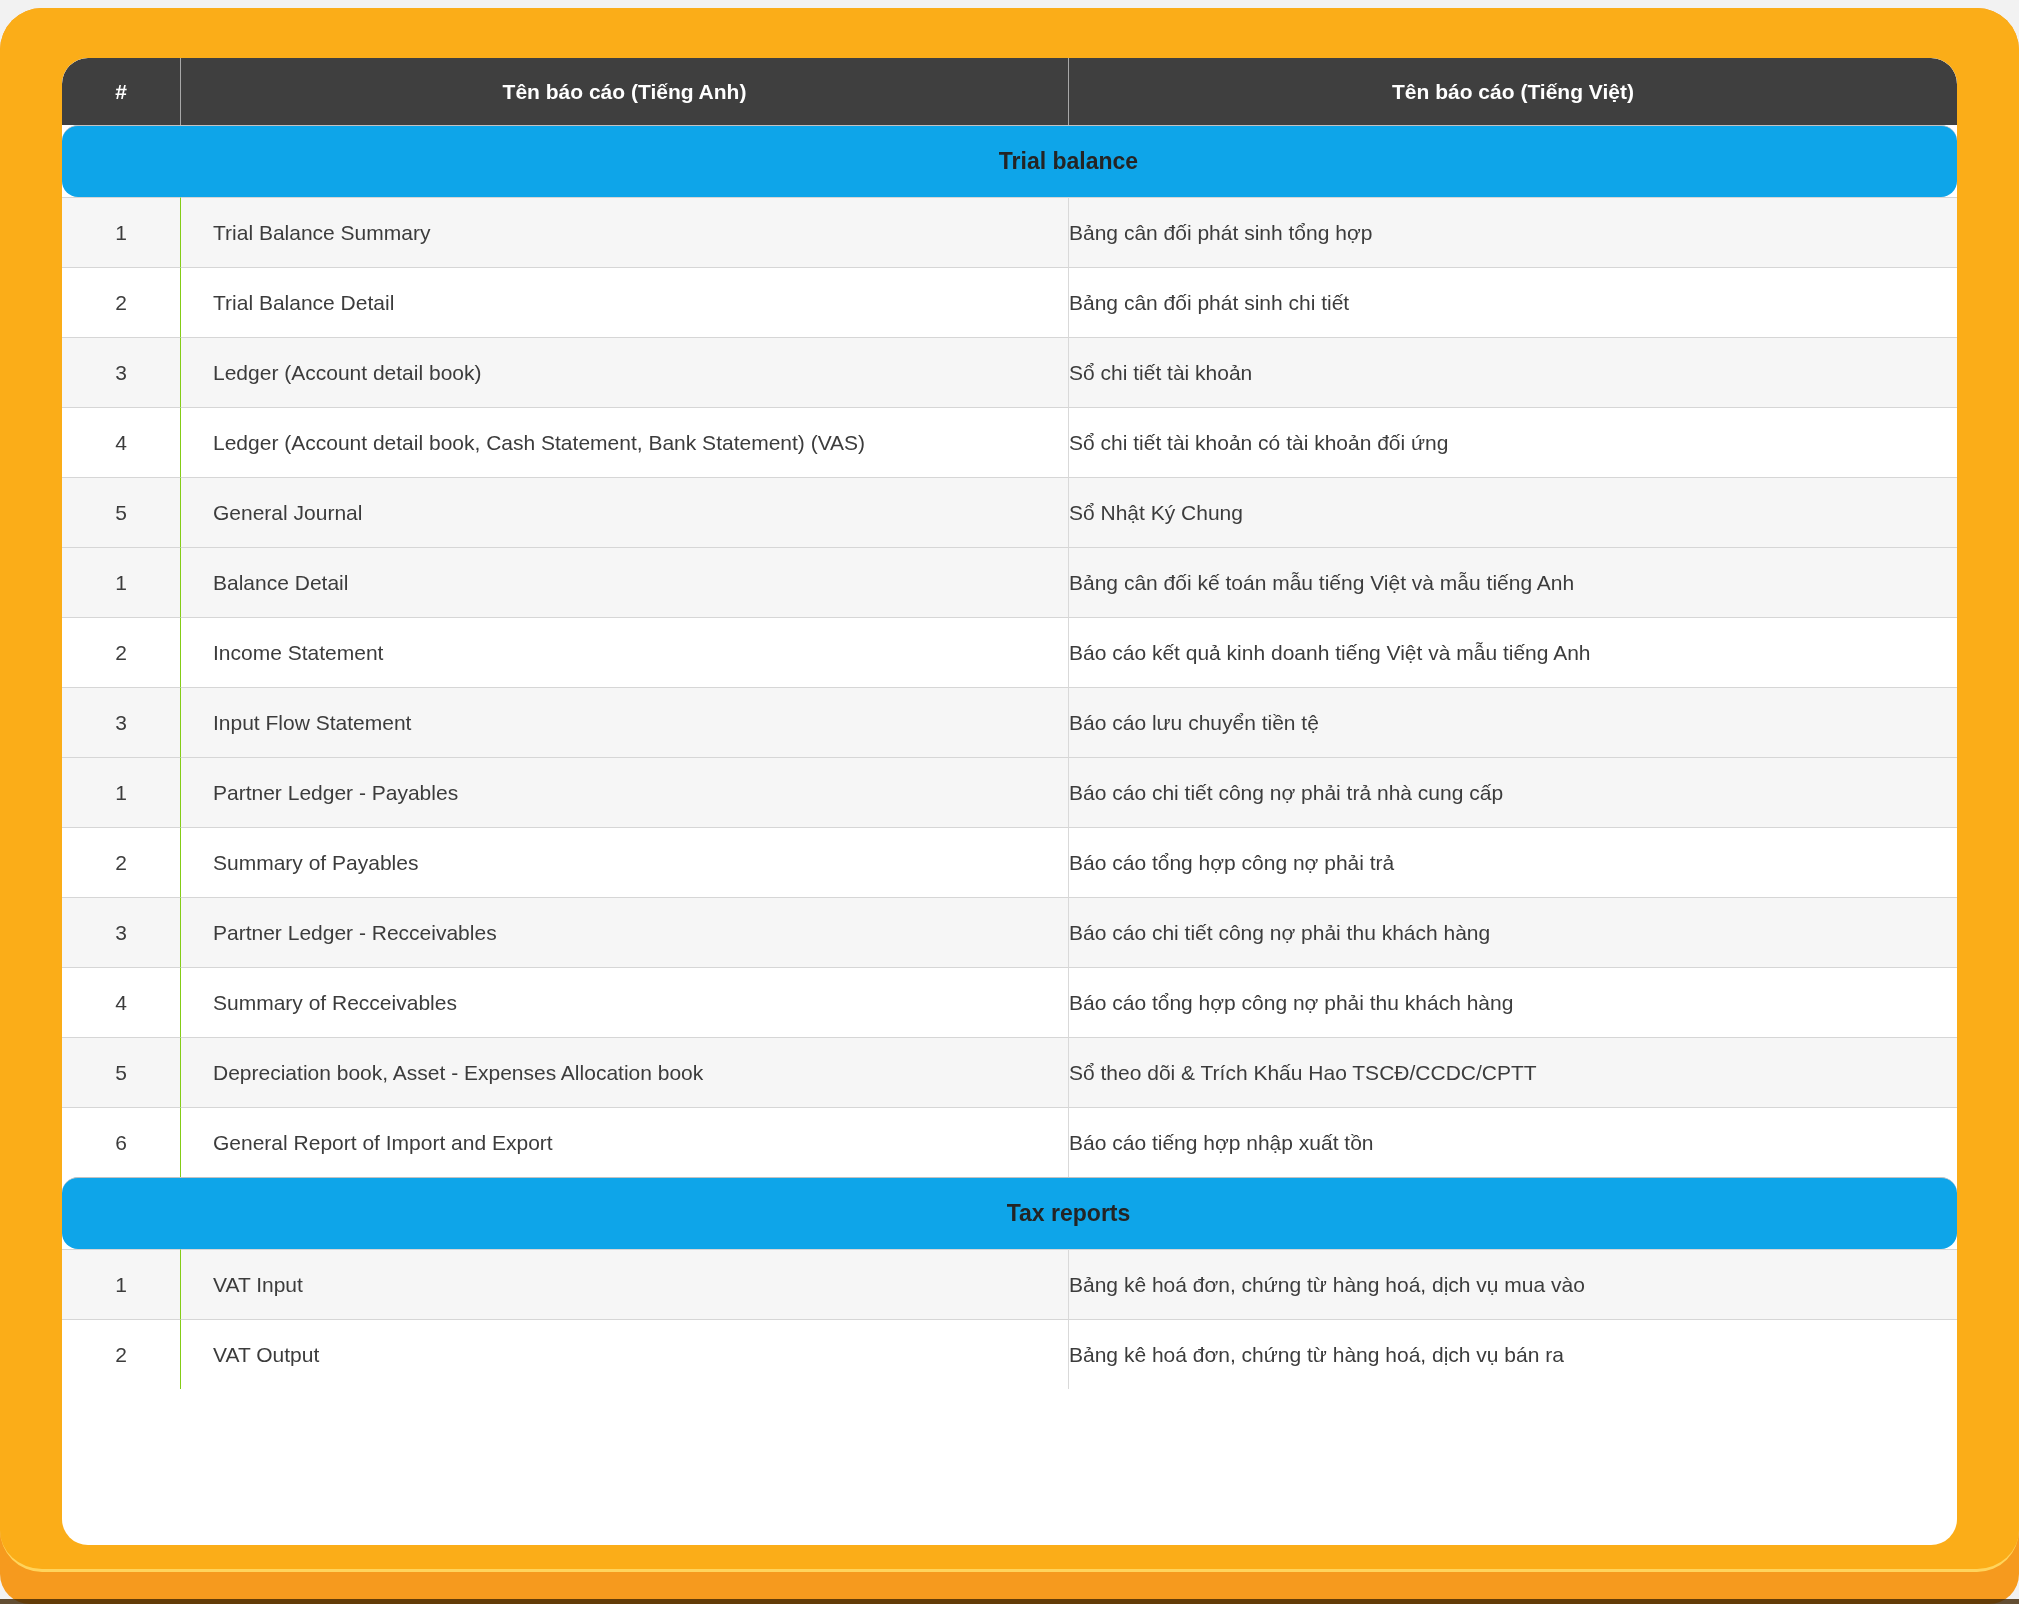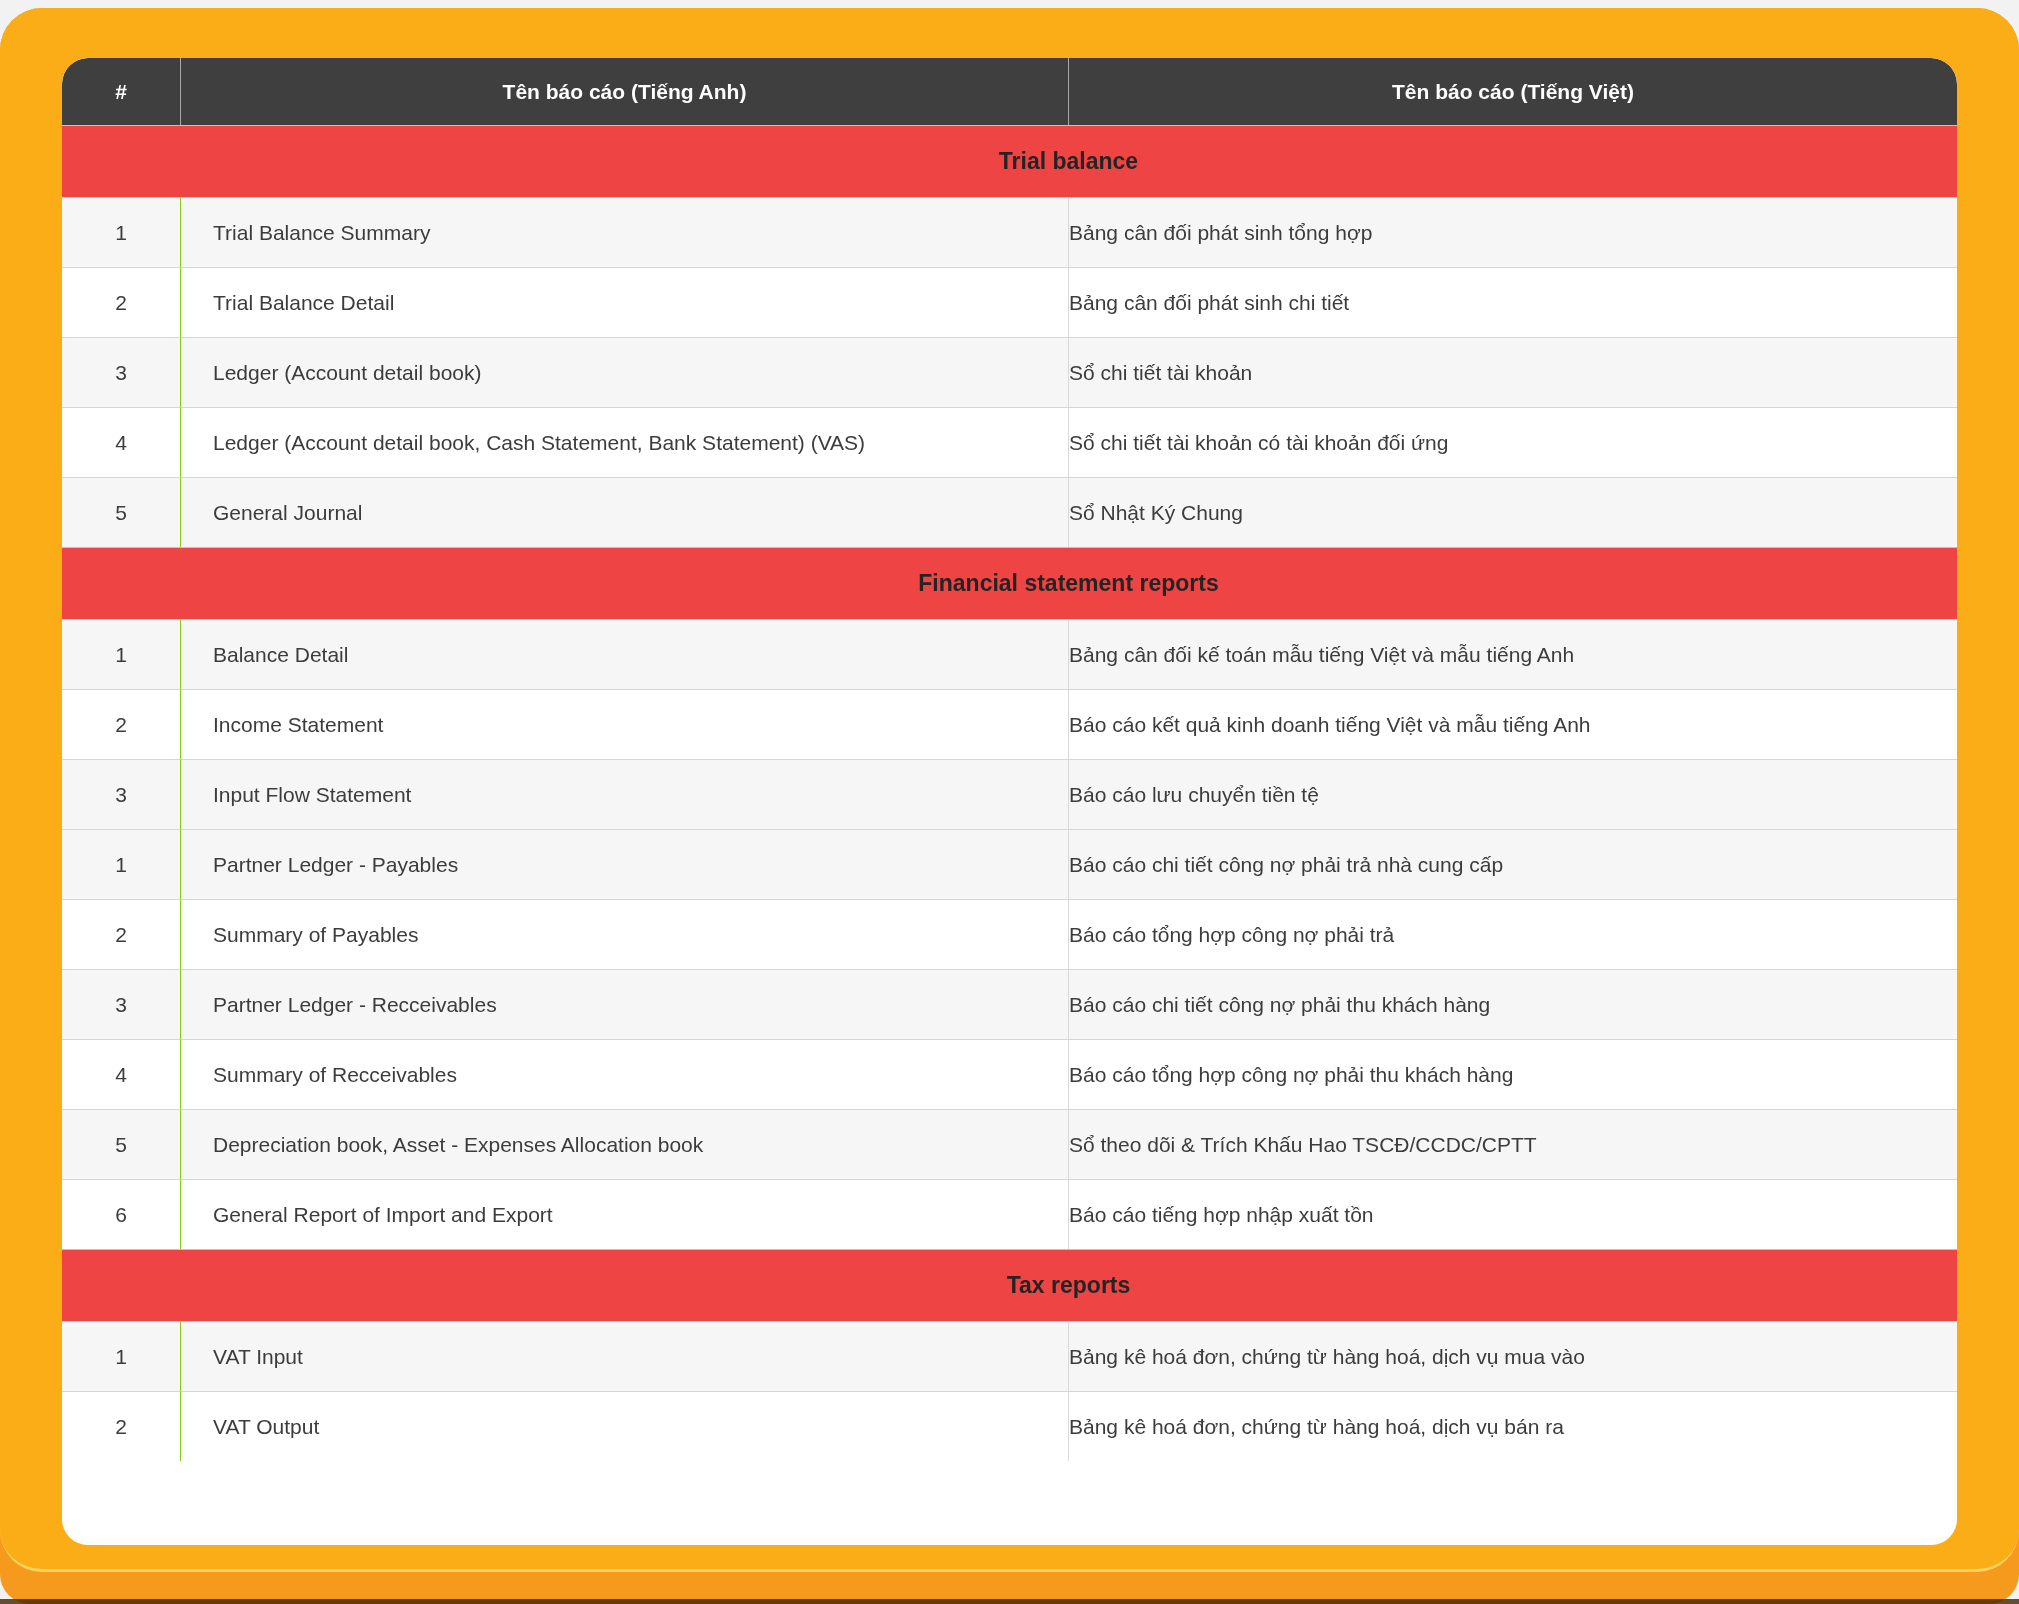--- a/index.html
+++ b/index.html
@@ -63,27 +63,28 @@
   .report-table td{
     vertical-align:middle;
     font-size:21px;
     color:#3c3c3c;
     padding:0;
     border-top:1px solid #d6d6d6;
   }
 
   tr.section-row td{
     height:71px;
-    background:#ef4444;
+    background:#0ea5e9;
     color:#242424;
     font-size:23px;
     font-weight:bold;
     text-align:center;
     padding-left:118px;   
     border-top:1px solid #c2c2c2;
+    border-radius:16px;
   }
 
   tr.data-row td{height:69px; background:#ffffff;}
   tr.data-row.odd td{background:#F6F6F6;}
   tr.data-row td.num{text-align:center;}
   tr.data-row td.en{padding-left:32px; border-left:1px solid #84cc16;}
   tr.data-row td.vi{border-left:1px solid #d9d9d9;}
 </style>
 </head>
 <body>
@@ -128,23 +129,20 @@
           <tr class="data-row even">
             <td class="num">4</td>
             <td class="en">Ledger (Account detail book, Cash Statement, Bank Statement) (VAS)</td>
             <td class="vi">Sổ chi tiết tài khoản có tài khoản đối ứng</td>
           </tr>
           <tr class="data-row odd">
             <td class="num">5</td>
             <td class="en">General Journal</td>
             <td class="vi">Sổ Nhật Ký Chung</td>
           </tr>
-          <tr class="section-row">
-            <td colspan="3">Financial statement reports</td>
-          </tr>
           <tr class="data-row odd">
             <td class="num">1</td>
             <td class="en">Balance Detail</td>
             <td class="vi">Bảng cân đối kế toán mẫu tiếng Việt và mẫu tiếng Anh</td>
           </tr>
           <tr class="data-row even">
             <td class="num">2</td>
             <td class="en">Income Statement</td>
             <td class="vi">Báo cáo kết quả kinh doanh tiếng Việt và mẫu tiếng Anh</td>
           </tr>

